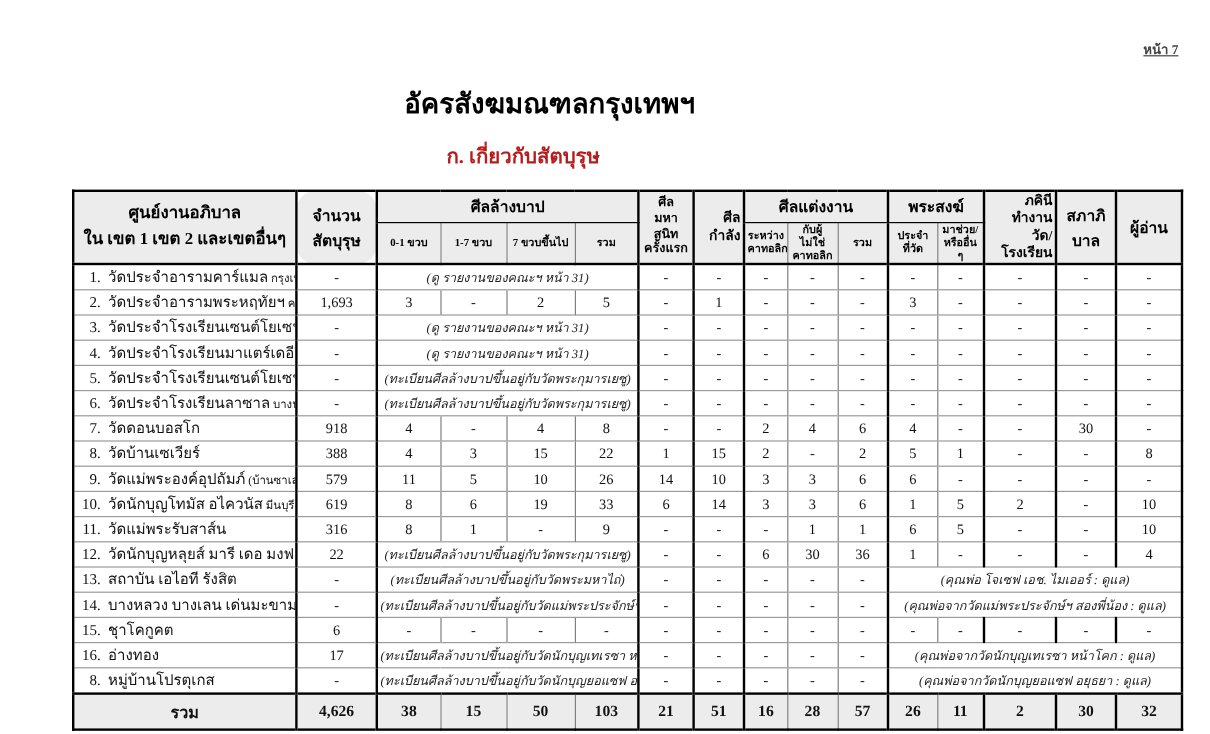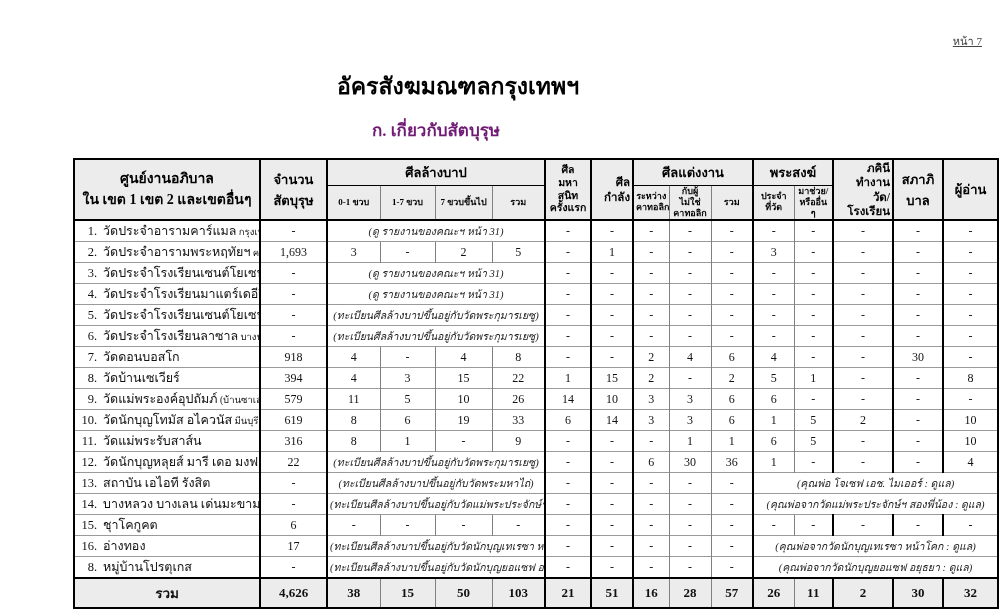--- a/index.html
+++ b/index.html
@@ -4,46 +4,45 @@
 <style>
   * { box-sizing: border-box; }
   html,body { margin:0; padding:0; }
   body {
     width:1008px; height:612px; position:relative; background:#ffffff;
     font-family:"Liberation Serif","DejaVu Serif",serif; color:#111;
     overflow:hidden;
   }
   .page-label {
     position:absolute; top:32px; right:26px;
-    font-size:11px; color:#444; text-decoration:underline;
+    font-size:11px; color:#444; text-decoration:underline;font-weight:bold;
   }
   .doc-title {
     position:absolute; top:68px; left:0; width:916px;
     text-align:center; font-size:23px; font-weight:bold; color:#000;
   }
   .doc-subtitle {
     position:absolute; top:116px; left:0; width:872px;
-    text-align:center; font-size:17px; font-weight:bold; color:#701a75;
+    text-align:center; font-size:17px; font-weight:bold; color:#b91c1c;
   }
   table.main {
     position:absolute; left:60px; top:158px; width:922px;
     border-collapse:collapse; table-layout:fixed;
     border:2px solid #000;
-    margin-left:13px;
   }
   th, td { overflow:hidden; padding:0 2px; }
   thead { border-bottom:2px solid #000; }
   thead th {
     background:#ececec; font-weight:bold; color:#000;
     white-space:pre-line; vertical-align:middle; text-align:center;
   }
   tr.group-row th { height:26px; }
   tr.sub-row th   { height:26px; }
   th.h-name  { font-size:14px; line-height:1.45; }
-  th.h-count { font-size:13px; }
+  th.h-count { font-size:13px;border-radius:16px; }
   th.h-group { font-size:13px; border-bottom:1px solid #000000; }
   th.h-tall3 { font-size:10.5px; line-height:1.2; }
   th.h-tall2 { font-size:11.5px; line-height:1.25;text-align:right; }
   th.h-one   { font-size:13px; }
   th.h-sub   { font-size:9px; line-height:1.25; font-weight:bold; }
   .bl { border-left:2px solid #000; }
   .tl { border-left:1px solid #808080; }
   tbody td { border-top:1px solid #9a9a9a; height:17.8px; font-size:12px; vertical-align:middle; }
   td.name-cell { text-align:left; font-size:12.5px; white-space:nowrap; }
   td.name-cell .no  { display:inline-block; width:20px; text-align:right; margin-right:6px; }
@@ -223,21 +222,21 @@
         <td class="num tl">4</td>
         <td class="num tl">6</td>
         <td class="num bl">4</td>
         <td class="num tl">-</td>
         <td class="num bl">-</td>
         <td class="num bl">30</td>
         <td class="num bl">-</td>
       </tr>
       <tr>
         <td class="name-cell"><span class="no">8.</span><span class="nm">วัดบ้านเซเวียร์</span></td>
-        <td class="num bl">394</td>
+        <td class="num bl">388</td>
         <td class="num bl">4</td>
         <td class="num tl">3</td>
         <td class="num tl">15</td>
         <td class="num tl">22</td>
         <td class="num bl">1</td>
         <td class="num bl">15</td>
         <td class="num bl">2</td>
         <td class="num tl">-</td>
         <td class="num tl">2</td>
         <td class="num bl">5</td>

